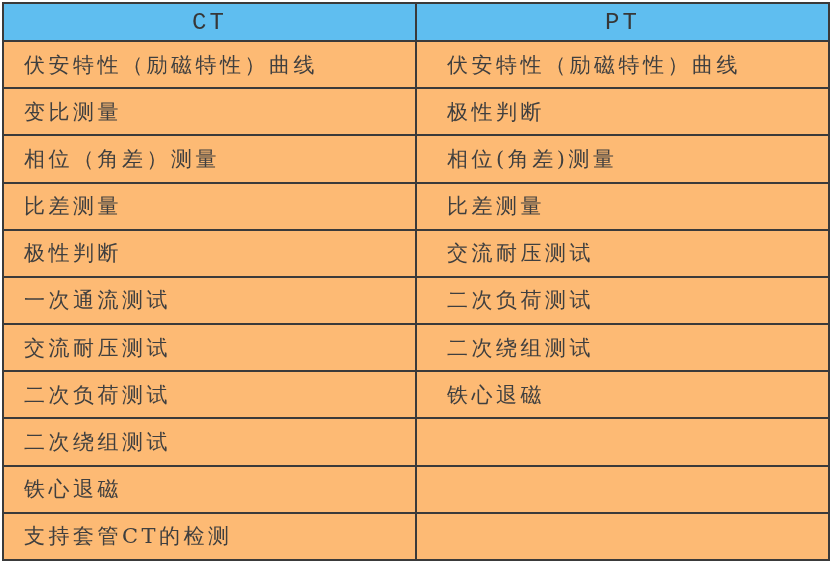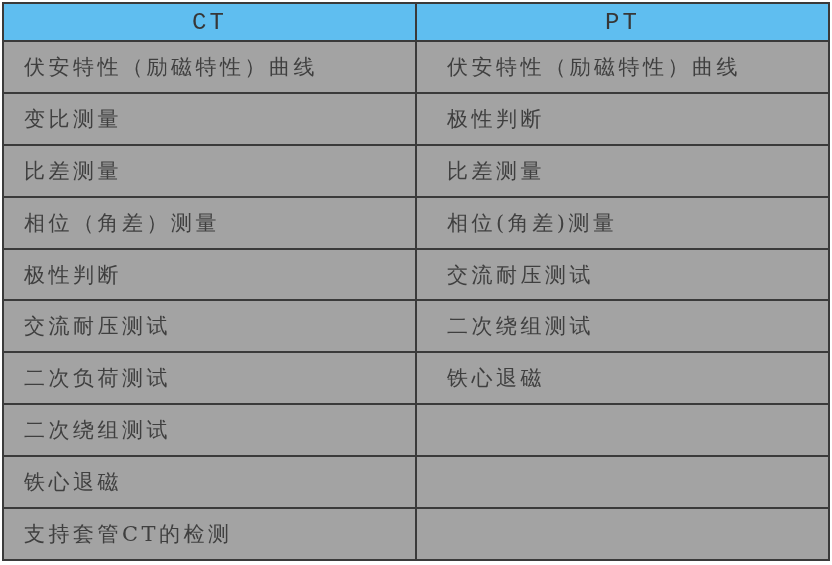--- a/index.html
+++ b/index.html
@@ -38,21 +38,21 @@
     font-size: 24px;
     font-weight: normal;
     letter-spacing: 3px;
     color: #373737;
     text-align: center;
   }
   table.features td {
     height: 38px;
     font-size: 21px;
     letter-spacing: 3.5px;
-    background: #a3a3a3;
+    background: #fdba74;
   }
   td.col-ct { padding-left: 20px; }
   td.col-pt { padding-left: 30px; }
 </style>
 </head>
 <body>
 
 <div class="table-wrap">
   <table class="features">
     <thead>
@@ -64,30 +64,34 @@
     <tbody>
       <tr>
         <td class="col-ct">伏安特性（励磁特性）曲线</td>
         <td class="col-pt">伏安特性（励磁特性）曲线</td>
       </tr>
       <tr>
         <td class="col-ct">变比测量</td>
         <td class="col-pt">极性判断</td>
       </tr>
       <tr>
+        <td class="col-ct">相位（角差）测量</td>
+        <td class="col-pt">相位(角差)测量</td>
+      </tr>
+      <tr>
         <td class="col-ct">比差测量</td>
         <td class="col-pt">比差测量</td>
       </tr>
       <tr>
-        <td class="col-ct">相位（角差）测量</td>
-        <td class="col-pt">相位(角差)测量</td>
+        <td class="col-ct">极性判断</td>
+        <td class="col-pt">交流耐压测试</td>
       </tr>
       <tr>
-        <td class="col-ct">极性判断</td>
-        <td class="col-pt">交流耐压测试</td>
+        <td class="col-ct">一次通流测试</td>
+        <td class="col-pt">二次负荷测试</td>
       </tr>
       <tr>
         <td class="col-ct">交流耐压测试</td>
         <td class="col-pt">二次绕组测试</td>
       </tr>
       <tr>
         <td class="col-ct">二次负荷测试</td>
         <td class="col-pt">铁心退磁</td>
       </tr>
       <tr>

